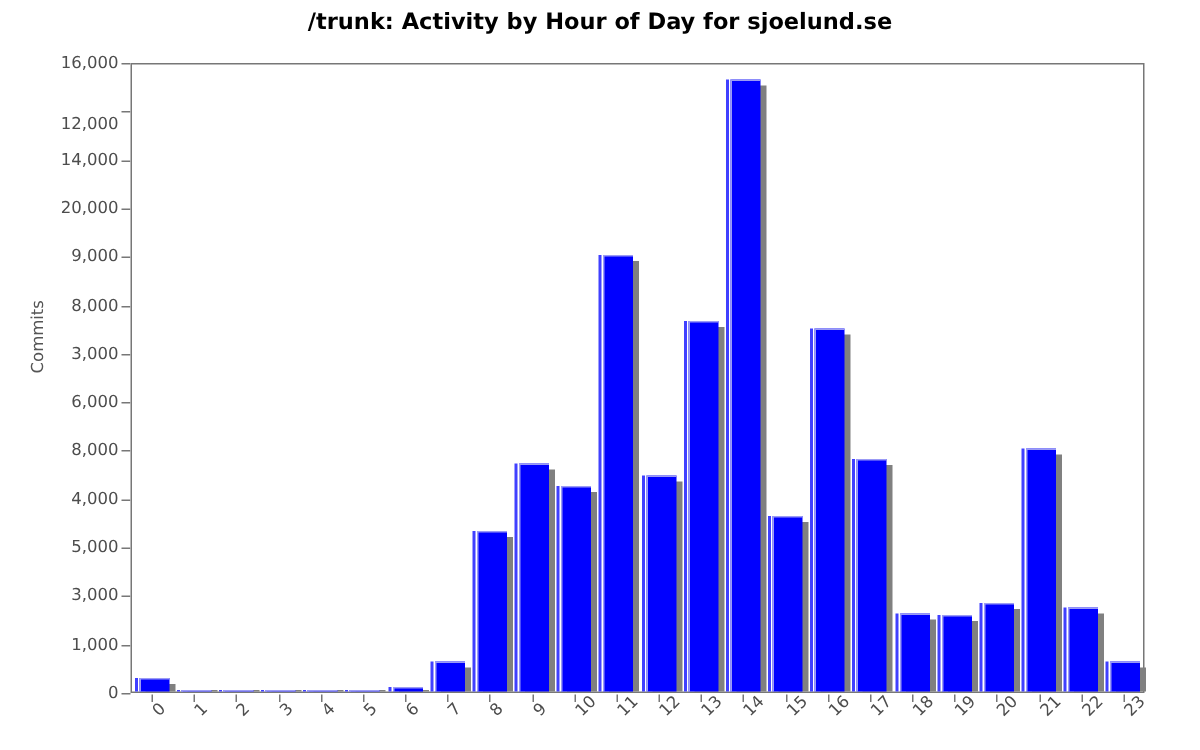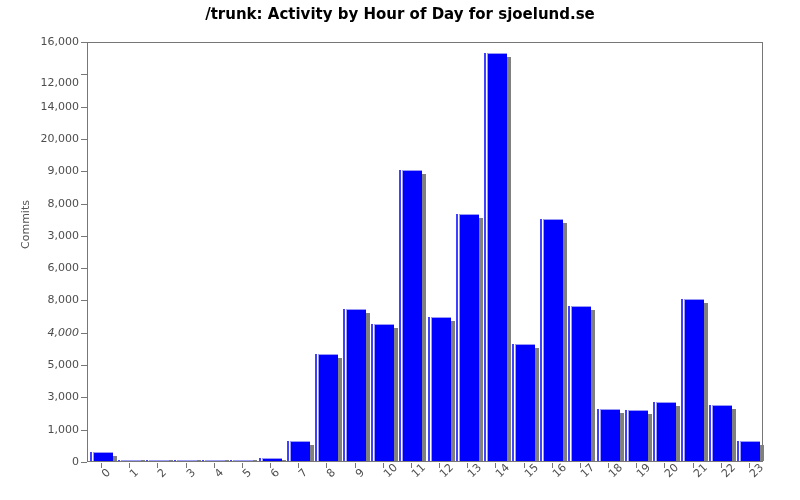--- a/index.html
+++ b/index.html
@@ -150,21 +150,21 @@
 
   <div class="y-ticks" id="y-ticks">
       <div class="y-tick" style="top: 413px;">0</div>
       <div class="y-tick-mark" style="top: 420px;"></div>
       <div class="y-tick" style="top: 380.692px;">1,000</div>
       <div class="y-tick-mark" style="top: 387.692px;"></div>
       <div class="y-tick" style="top: 348.385px;">3,000</div>
       <div class="y-tick-mark" style="top: 355.385px;"></div>
       <div class="y-tick" style="top: 316.077px;">5,000</div>
       <div class="y-tick-mark" style="top: 323.077px;"></div>
-      <div class="y-tick" style="top: 283.769px; font-style: italic;">4,000</div>
+      <div class="y-tick" style="top: 283.769px;">4,000</div>
       <div class="y-tick-mark" style="top: 290.769px;"></div>
       <div class="y-tick" style="top: 251.462px;">8,000</div>
       <div class="y-tick-mark" style="top: 258.462px;"></div>
       <div class="y-tick" style="top: 219.154px;">6,000</div>
       <div class="y-tick-mark" style="top: 226.154px;"></div>
       <div class="y-tick" style="top: 186.846px;">3,000</div>
       <div class="y-tick-mark" style="top: 193.846px;"></div>
       <div class="y-tick" style="top: 154.538px;">8,000</div>
       <div class="y-tick-mark" style="top: 161.538px;"></div>
       <div class="y-tick" style="top: 122.231px;">9,000</div>

